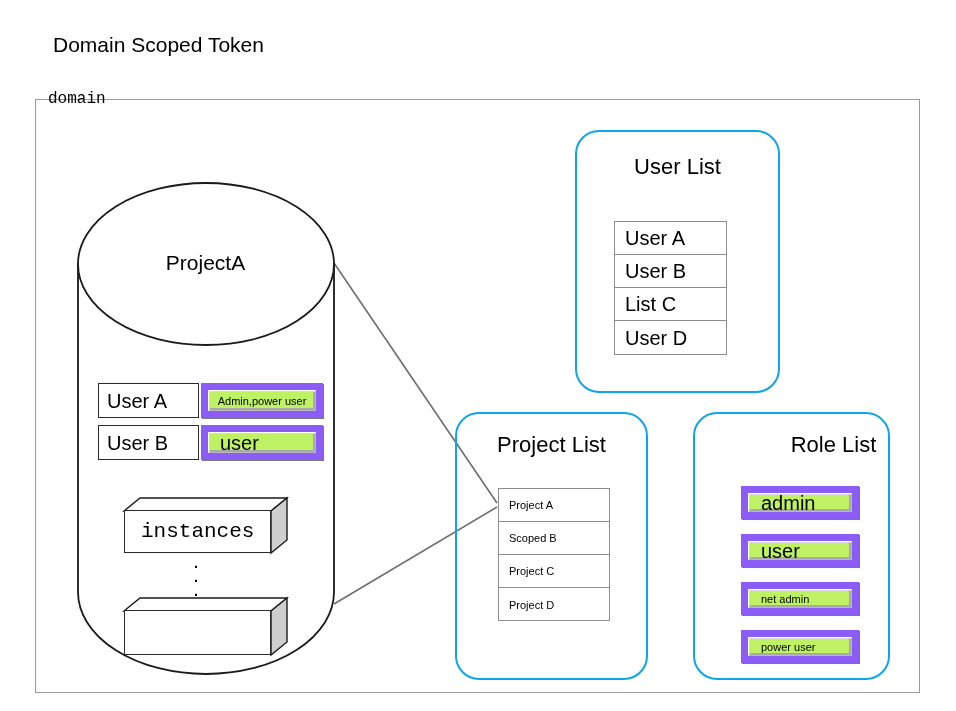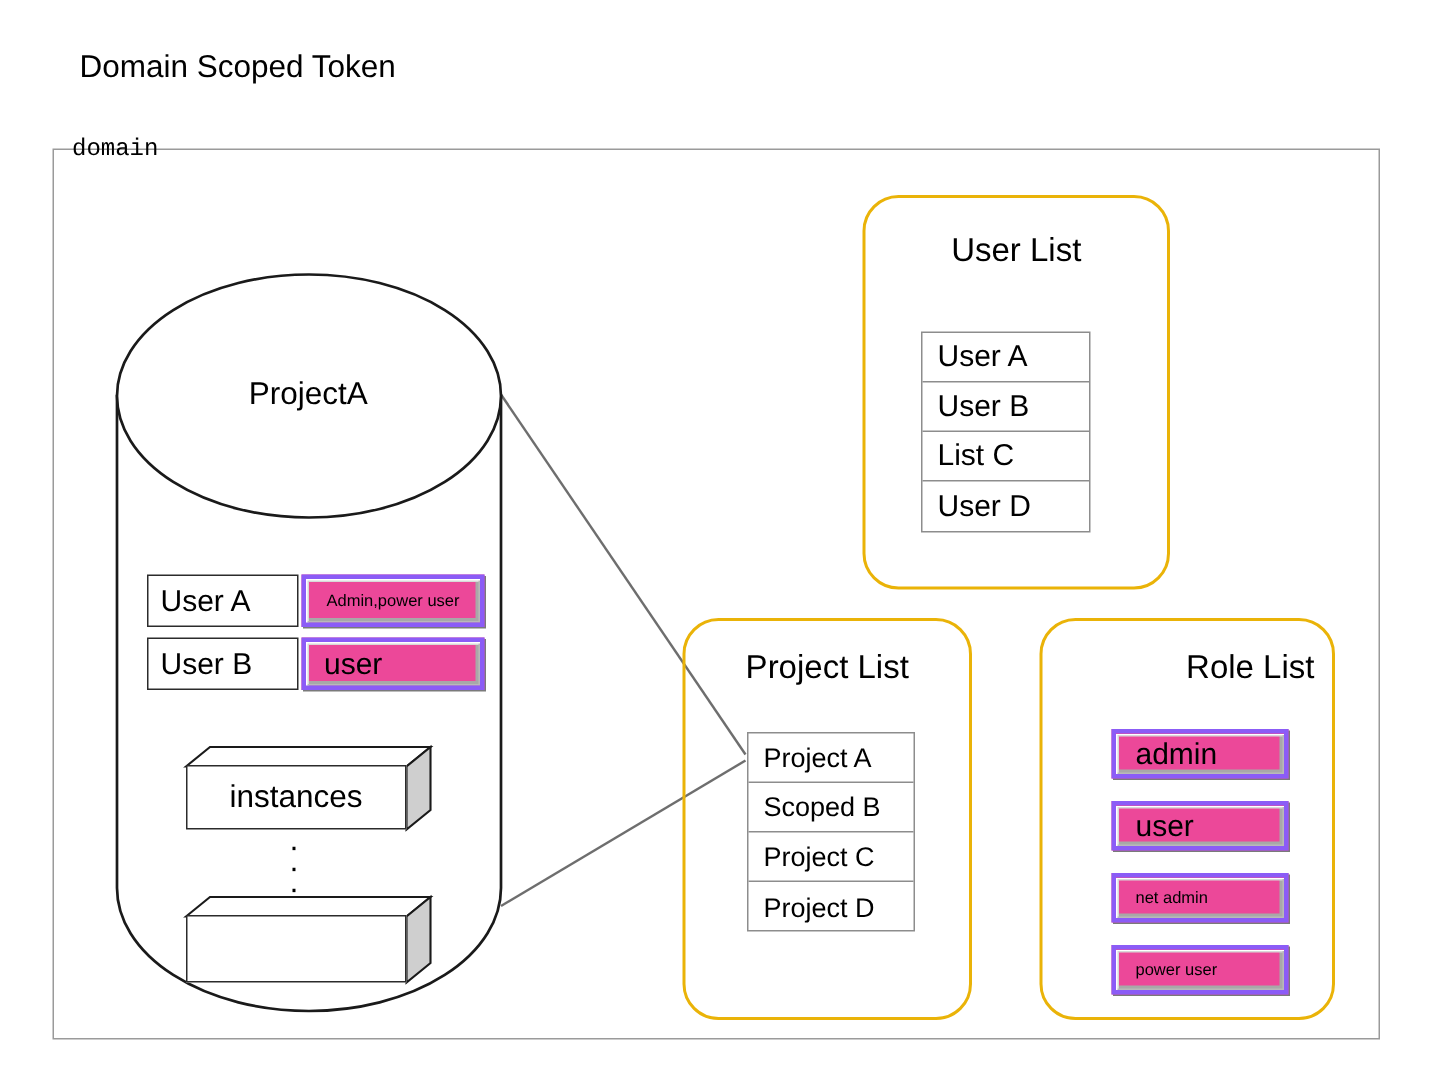--- a/index.html
+++ b/index.html
@@ -85,22 +85,22 @@
     border: 1px solid #2b2b2b;
     background: #fff;
     box-sizing: border-box;
     display: flex;
     align-items: center;
     padding-left: 8px;
     font-size: 20px;
     line-height: 20px;
   }
   .bevel {
-    border: 3px solid #8b5cf6;
-    background: #ec4899;
+    border: 7px solid #8b5cf6;
+    background: #bef264;
     box-shadow:
       inset 1px 1px 0 #ffffff,
       inset -1px -1px 0 #b9b9b9,
       inset 2px 2px 0 #d8d8d8,
       inset -3px -3px 0 #a8a8a8,
       1px 1px 0 #7a7a7a;
     box-sizing: border-box;
     display: flex;
     align-items: center;
     justify-content: center;
@@ -116,38 +116,39 @@
   
   .box3d { position: absolute; }
   .box3d .front {
     position: absolute;
     left: 0; top: 12px;
     border: 1px solid #2b2b2b;
     background: #ffffff;
     box-sizing: border-box;
     display: flex;
     align-items: center;
-    padding-left: 28px;
+    padding-left: 16px;
     font-size: 21px;
     line-height: 22px;
+    font-family: Liberation Mono, monospace;
   }
   .dots {
     position: absolute;
     text-align: center;
     font-size: 21px;
     line-height: 14px;
     letter-spacing: 0;
     color: #000;
   }
   .dots span { display: block; }
 
   
   .panel {
     position: absolute;
-    border: 2px solid #eab308;
+    border: 2px solid #0ea5e9;
     border-radius: 24px;
     background: #ffffff00;
     box-sizing: border-box;
   }
   .panel-title {
     position: absolute;
     width: 100%;
     text-align: center;
     font-size: 22px;
     line-height: 26px;
@@ -164,21 +165,21 @@
   .plain-list .row {
     border-bottom: 1px solid #8d8d8d;
     box-sizing: border-box;
     display: flex;
     align-items: center;
     padding-left: 10px;
   }
   .plain-list .row:last-child { border-bottom: none; }
 
   .userlist-row  { height: 33px; font-size: 20px; line-height: 20px; }
-  .projlist-row  { height: 33px; font-size: 18px; line-height: 16px; text-align: right; }
+  .projlist-row  { height: 33px; font-size: 11px; line-height: 16px; text-align: right; }
 
   
   .role-stack {
     position: absolute;
     display: flex;
     flex-direction: column;
     gap: 15px;
   }
   .role-stack .bevel {
     height: 33px;

